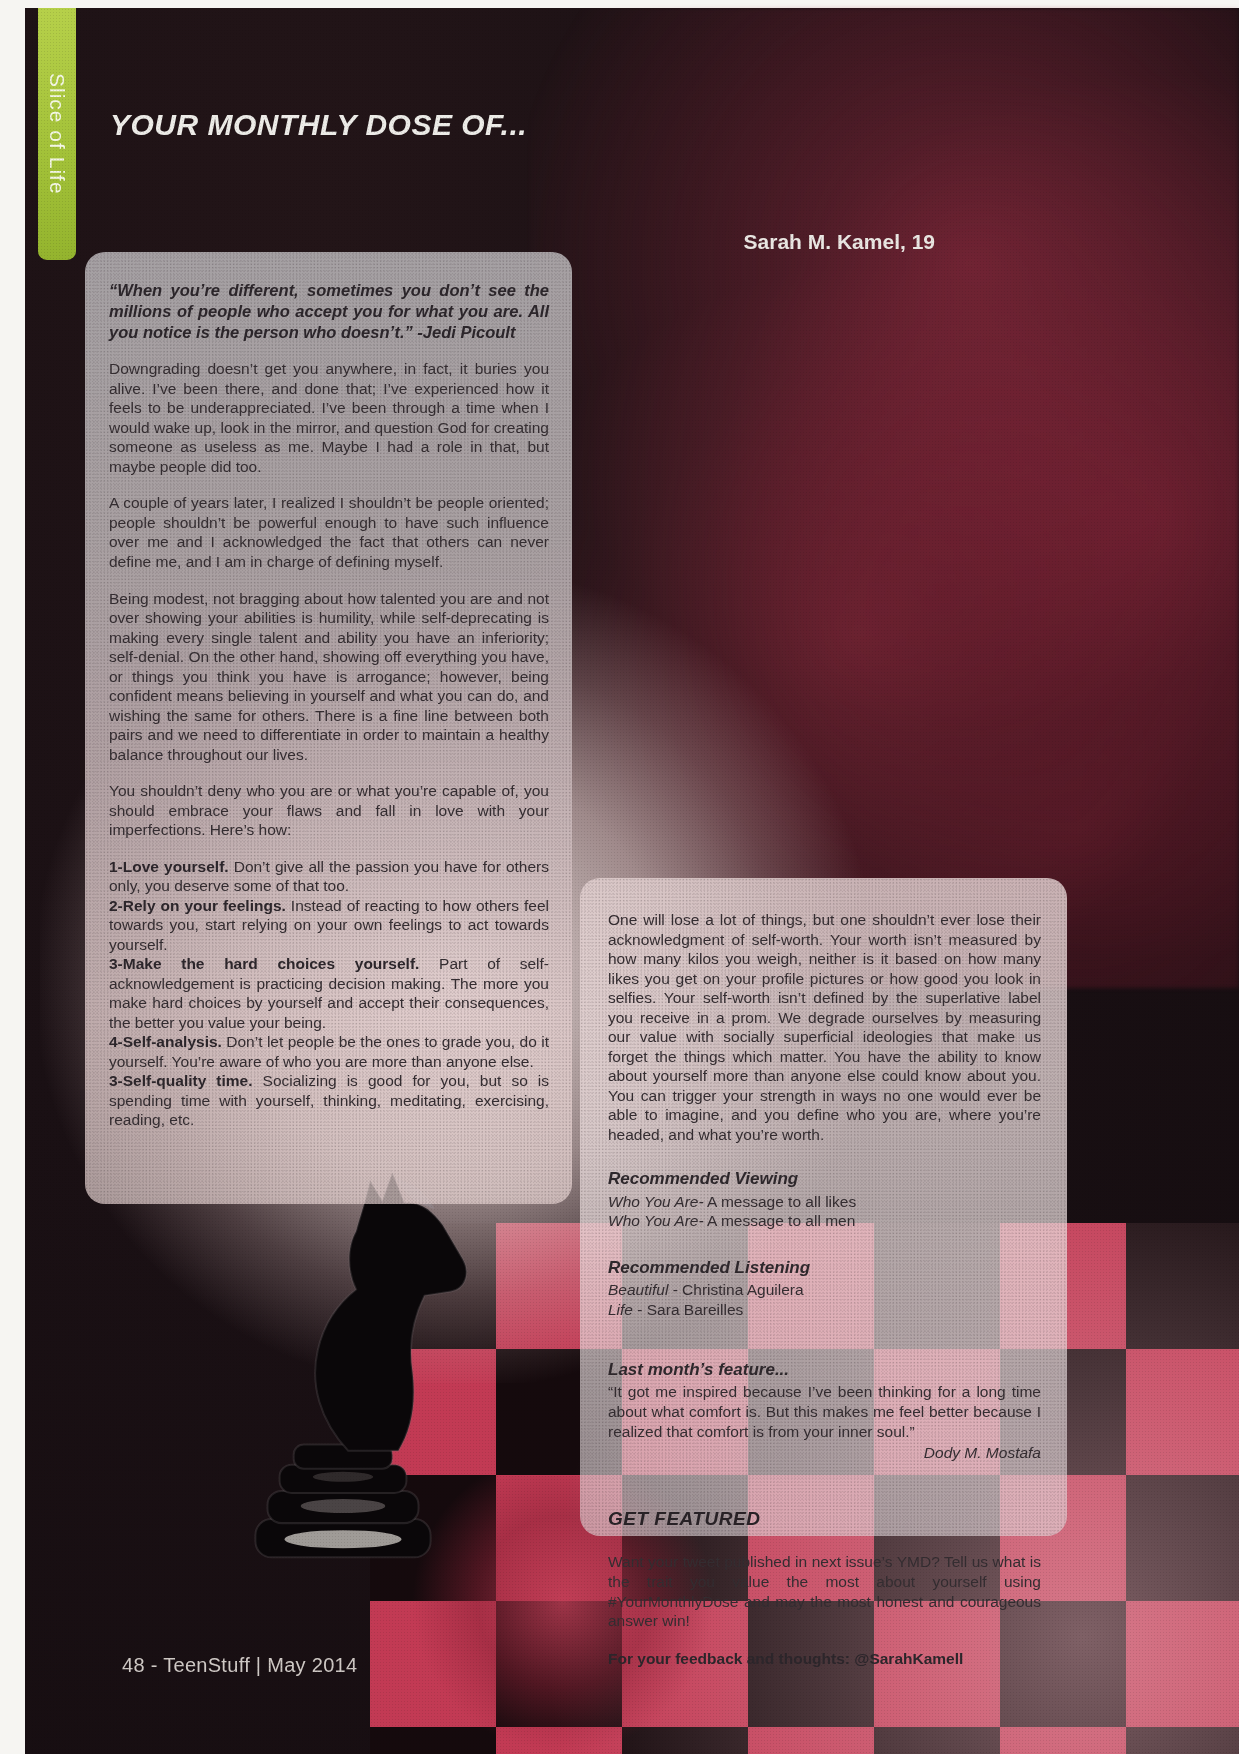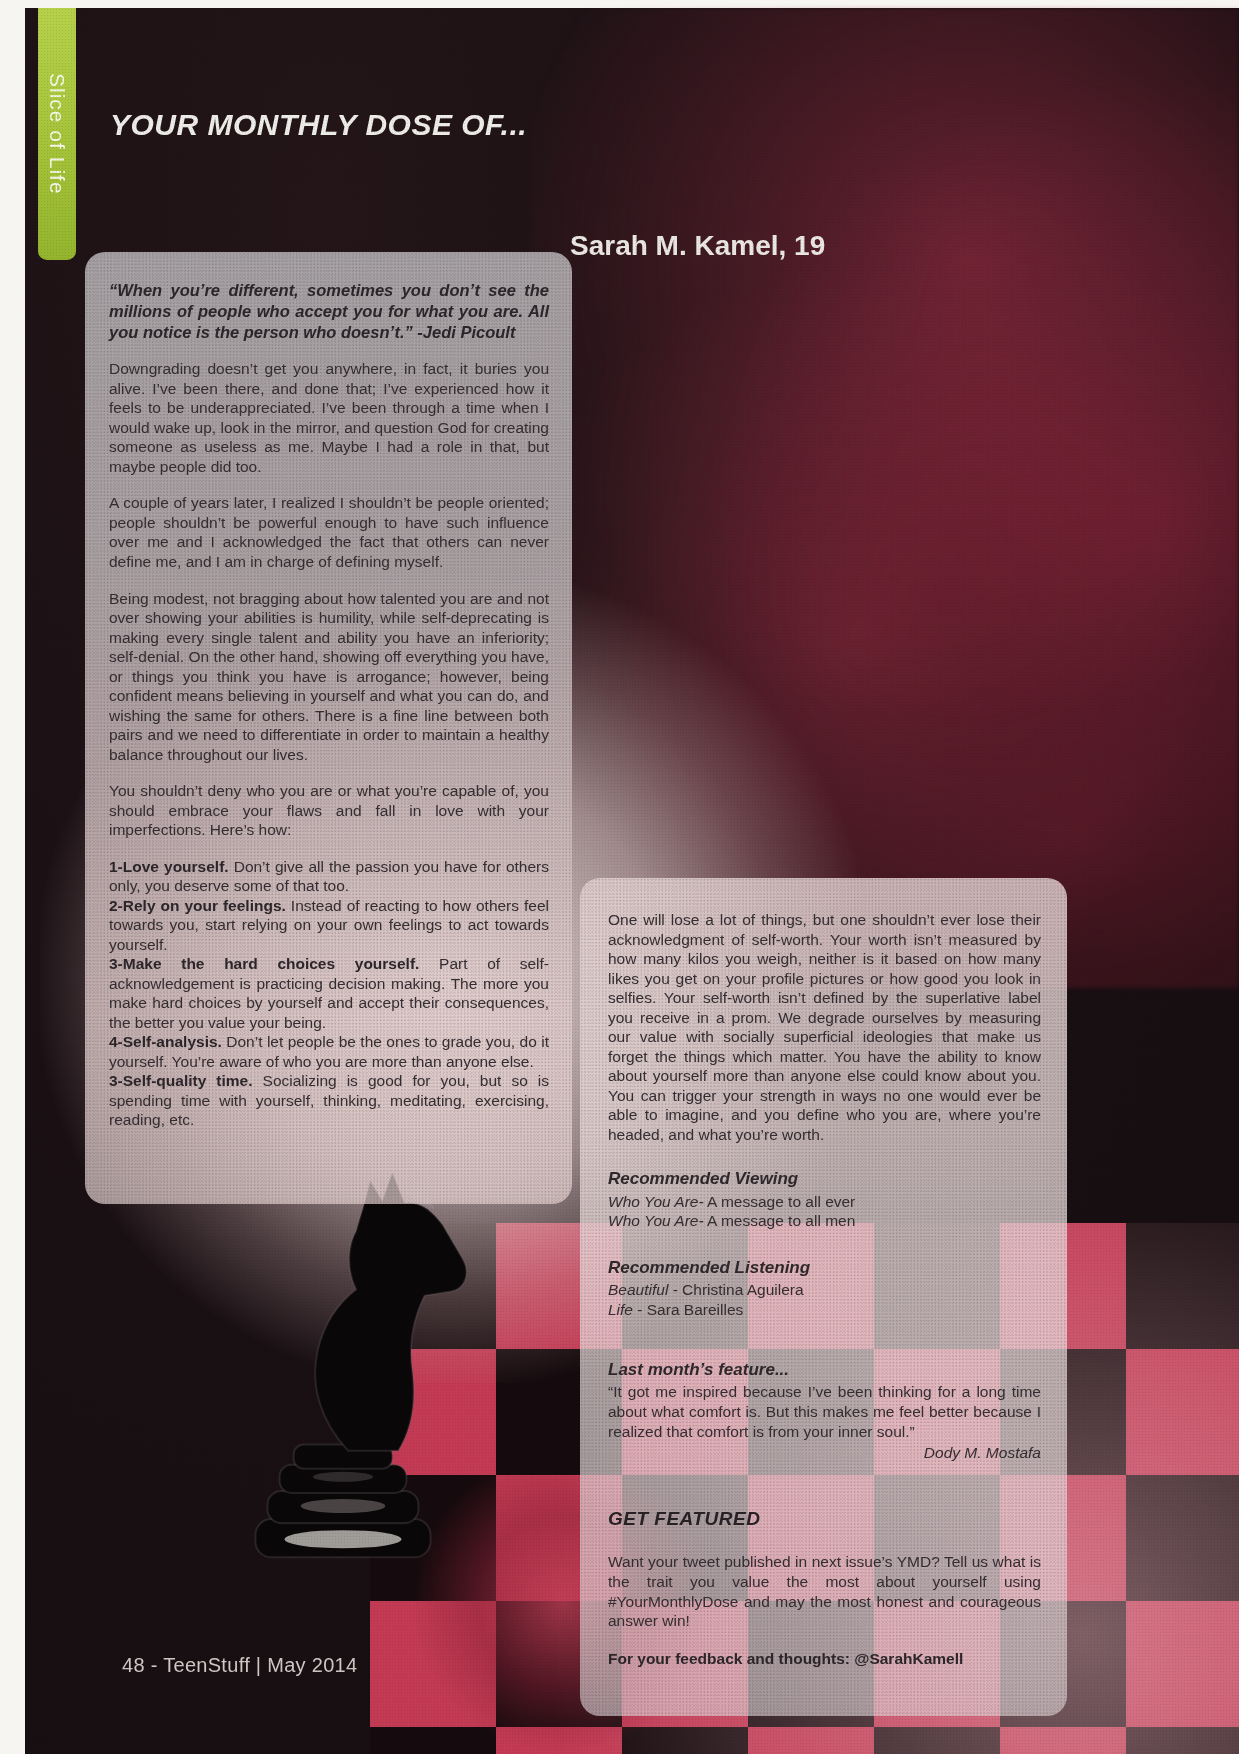--- a/index.html
+++ b/index.html
@@ -52,41 +52,41 @@
   .kicker{
     position:absolute;left:85px;top:100px;z-index:5;
     font-size:30px;font-weight:bold;font-style:italic;color:#ecebe7;letter-spacing:0.5px;
   }
   .title{
     position:absolute;left:198px;top:112px;margin:0;z-index:5;
     font-family:"DejaVu Serif",serif;font-weight:bold;font-size:97px;line-height:1;
     color:#edebe7;letter-spacing:2px;white-space:nowrap;
   }
   .byline{
-    position:absolute;left:545px;top:222px;width:365px;z-index:5;text-align:left;
-    font-weight:bold;font-size:28px;color:#e9e6e2;
+    position:absolute;left:545px;top:222px;width:365px;z-index:5;text-align:right;
+    font-weight:bold;font-size:21px;color:#e9e6e2;
   }
   
   .box{
     position:absolute;box-sizing:border-box;z-index:4;border-radius:20px;
     color:#342d31;font-size:15.5px;line-height:1.26;text-align:justify;
   }
   .box.dotted{
     background-image:
       radial-gradient(rgba(40,30,36,0.13) 1px, transparent 1.4px),
       var(--boxgrad);
     background-size:3.5px 3.5px, 100% 100%;
   }
   .box-left{
     left:60px;top:244px;width:487px;height:952px;padding:28px 23px 20px 24px;
     --boxgrad:linear-gradient(180deg, rgba(173,168,171,0.95) 0%, rgba(179,171,173,0.93) 30%,
       rgba(198,181,183,0.88) 55%, rgba(225,204,204,0.8) 80%, rgba(234,215,213,0.7) 100%);
   }
   .box-right{
-    left:555px;top:870px;width:487px;height:838px;padding:32px 26px 24px 28px;
+    left:555px;top:870px;width:487px;height:658px;padding:32px 26px 24px 28px;
     --boxgrad:linear-gradient(180deg, rgba(227,209,209,0.84) 0%, rgba(231,215,215,0.8) 30%,
       rgba(235,223,223,0.72) 55%, rgba(226,216,219,0.62) 100%);
   }
   .box p{margin:0 0 17px;}
   .quote{font-weight:bold;font-style:italic;font-size:16.5px;color:#2c262b;}
   .tips p{margin:0;}
   .tips b{color:#2c262b;}
   .box-right .lead-par{margin:0 0 24px;}
   .rec-h{font-weight:bold;font-style:italic;font-size:17px;color:#2e282c;margin:0 0 2px !important;}
   .rec{margin:16px 0 26px;}
@@ -153,21 +153,21 @@
       <p><b>4-Self-analysis.</b> <span>Don’t let people be the ones to grade you, do it yourself. You’re aware of who you are more than anyone else.</span></p>
       <p><b>3-Self-quality time.</b> <span>Socializing is good for you, but so is spending time with yourself, thinking, meditating, exercising, reading, etc.</span></p>
     </div>
   </section>
 
   <section class="box box-right dotted">
     <p class="lead-par">One will lose a lot of things, but one shouldn’t ever lose their acknowledgment of self-worth. Your worth isn’t measured by how many kilos you weigh, neither is it based on how many likes you get on your profile pictures or how good you look in selfies. Your self-worth isn’t defined by the superlative label you receive in a prom. We degrade ourselves by measuring our value with socially superficial ideologies that make us forget the things which matter. You have the ability to know about yourself more than anyone else could know about you. You can trigger your strength in ways no one would ever be able to imagine, and you define who you are, where you’re headed, and what you’re worth.</p>
 
     <div class="rec">
       <p class="rec-h">Recommended Viewing</p>
-      <p><i>Who You Are-</i><span> A message to all ever</span></p>
+      <p><i>Who You Are-</i><span> A message to all likes</span></p>
       <p><i>Who You Are-</i><span> A message to all men</span></p>
     </div>
 
 
     <div class="rec">
       <p class="rec-h">Recommended Listening</p>
       <p><i>Beautiful</i><span> - Christina Aguilera</span></p>
       <p><i>Life</i><span> - Sara Bareilles</span></p>
     </div>
 

